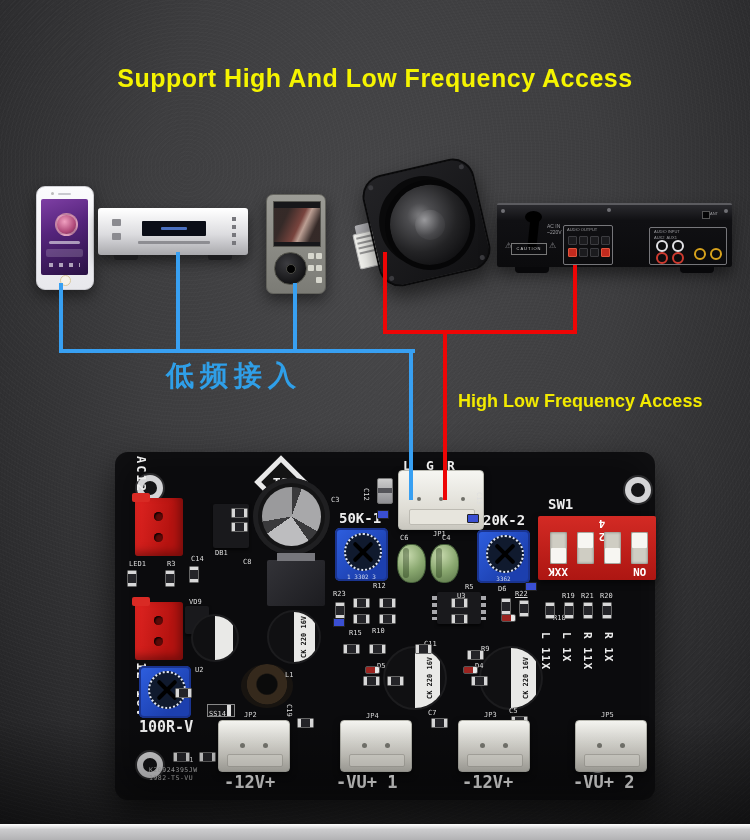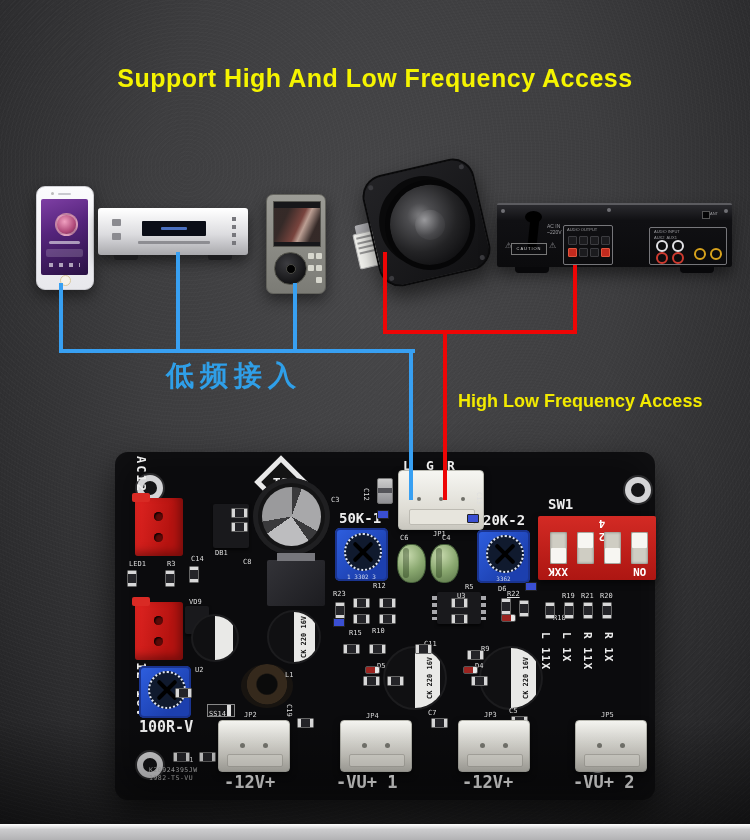--- a/index.html
+++ b/index.html
@@ -420,21 +420,21 @@
         <div class="ref" style="left: 350px; top: 131px; transform-origin: 0px 0px; transform: none;">R5</div>
         <div class="ref" style="left: 218px; top: 138px; transform-origin: 0px 0px; transform: none;">R23</div>
         <div class="ref" style="left: 258px; top: 130px; transform-origin: 0px 0px; transform: none;">R12</div>
         <div class="ref" style="left: 234px; top: 177px; transform-origin: 0px 0px; transform: none;">R15</div>
         <div class="ref" style="left: 257px; top: 175px; transform-origin: 0px 0px; transform: none;">R10</div>
         <div class="ref" style="left: 309px; top: 188px; transform-origin: 0px 0px; transform: none;">C11</div>
         <div class="ref" style="left: 366px; top: 193px; transform-origin: 0px 0px; transform: none;">R9</div>
         <div class="ref" style="left: 262px; top: 210px; transform-origin: 0px 0px; transform: none;">D5</div>
         <div class="ref" style="left: 360px; top: 210px; transform-origin: 0px 0px; transform: none;">D4</div>
         <div class="ref" style="left: 383px; top: 133px; transform-origin: 0px 0px; transform: none;">D6</div>
-        <div class="ref" style="left: 392px; top: 138px; transform-origin: 0px 0px; transform: none; text-decoration: underline;">R22</div>
+        <div class="ref" style="left: 400px; top: 138px; transform-origin: 0px 0px; transform: none; text-decoration: underline;">R22</div>
         <div class="ref" style="left: 438px; top: 140px; transform-origin: 0px 0px; transform: none; margin-top: 22px;">R18</div>
         <div class="ref" style="left: 447px; top: 140px; transform-origin: 0px 0px; transform: none;">R19</div>
         <div class="ref" style="left: 466px; top: 140px; transform-origin: 0px 0px; transform: none;">R21</div>
         <div class="ref" style="left: 485px; top: 140px; transform-origin: 0px 0px; transform: none;">R20</div>
         <div class="ref" style="left: 94px; top: 258px; transform-origin: 0px 0px; transform: none;">SS14</div>
         <div class="ref" style="left: 170px; top: 219px; transform-origin: 0px 0px; transform: none;">L1</div>
         <div class="ref" style="left: 70px; top: 304px; transform-origin: 0px 0px; transform: none;">R1</div>
         <div class="ref" style="left: 313px; top: 257px; transform-origin: 0px 0px; transform: none;">C7</div>
         <div class="ref" style="left: 394px; top: 255px; transform-origin: 0px 0px; transform: none;">C5</div>
         <div class="ref" style="left: 178px; top: 252px; transform-origin: 0px 0px; transform: rotate(90deg);">C19</div>

